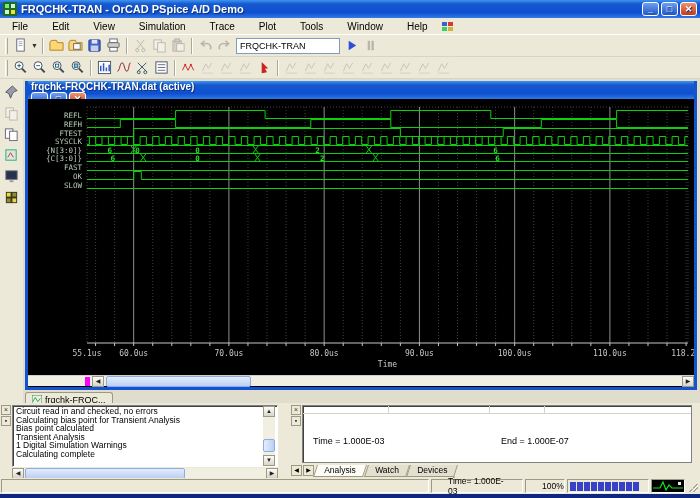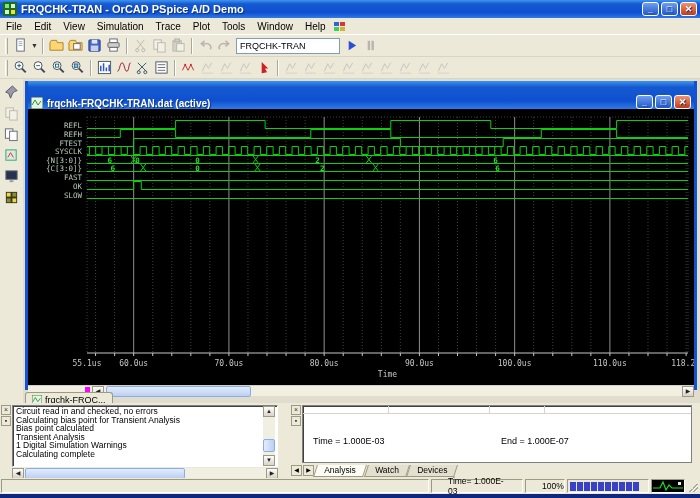--- a/index.html
+++ b/index.html
@@ -16,21 +16,21 @@
   .titlebar .ttext{flex:1;white-space:nowrap;overflow:hidden;}
   .winbtns{display:flex;gap:2px;}
   .wbtn{width:17px;height:14px;border:1px solid #fff;border-radius:3px;color:#fff;
     font-size:9px;line-height:12px;text-align:center;font-weight:bold;
     background:linear-gradient(180deg,#6f9ef0,#2058c8);}
   .wbtn.close{background:linear-gradient(180deg,#f0936f,#c33a18);}
 
   
   .menubar{position:absolute;left:0;top:18px;width:700px;height:17px;background:#ece9d8;
     display:flex;align-items:center;font-size:10px;color:#000;border-bottom:1px solid #fff;}
-  .menubar .mitem{padding:1px 6px;}
+  .menubar .mitem{padding:1px 12px;}
   .modicon{display:inline-grid;grid-template-columns:5px 5px;gap:1px;margin-left:2px;}
   .modicon i{width:5px;height:4px;background:#3a5fd0;display:block;}
   .modicon i:nth-child(2){background:#d03a3a;}
   .modicon i:nth-child(3){background:#3ad05f;}
   .modicon i:nth-child(4){background:#d0b43a;}
 
   
   .toolbar{position:absolute;left:0;width:700px;height:22px;background:#ece9d8;
     display:flex;align-items:center;padding-left:2px;border-bottom:1px solid #d8d4c8;}
   .tb1{top:35px;} .tb2{top:57px;}
@@ -47,23 +47,23 @@
   .sidebar{position:absolute;left:0;top:79px;width:23px;height:324px;background:#ece9d8;
     display:flex;flex-direction:column;align-items:center;padding-top:4px;gap:2px;}
   .sbtn{width:19px;height:19px;display:flex;align-items:center;justify-content:center;border:1px solid transparent;}
   .sbtn svg{width:15px;height:15px;}
   .sbtn.disabled{opacity:.38;filter:grayscale(1);}
 
   
   .mdi{position:absolute;left:23px;top:79px;width:677px;height:324px;background:#e1ddcd;}
   .plotwin{position:absolute;left:2px;top:2px;width:672px;height:309px;
     border:3px solid #1353d2;border-top:none;background:#000;}
-  .ptitle{height:28px;background:linear-gradient(180deg,#3d95f0 0%,#1659cf 22%,#0f4fd0 70%,#2f7be6 100%);
-    display:flex;align-items:flex-end;color:#fff;font-size:10px;font-weight:bold;padding:0 3px;
-    text-shadow:1px 1px 1px #0a2d6e;}
+  .ptitle{height:18px;background:linear-gradient(180deg,#3d95f0 0%,#1659cf 22%,#0f4fd0 70%,#2f7be6 100%);
+    display:flex;align-items:flex-start;color:#fff;font-size:10px;font-weight:bold;padding:0 3px;
+    text-shadow:1px 1px 1px #0a2d6e;flex-direction:column;}
   .ptitle .ticon{width:12px;height:12px;margin-right:4px;}
   .ptitle .ttext{flex:1;}
   .pclient{position:relative;width:572px;height:276px;background:#000;}
   .pclient svg{position:absolute;left:0;top:0;}
 
   
   .pscroll{position:relative;width:666px;height:11px;background:#f1efe2;border-top:1px solid #d4d0c8;}
   .pmark{position:absolute;left:57px;top:1px;width:5px;height:9px;background:#ff00ff;}
   .sarrow{position:absolute;top:0;width:12px;height:11px;background:linear-gradient(180deg,#fdfdfb,#d9d4c8);
     border:1px solid #9d9a84;font-size:6px;line-height:9px;text-align:center;color:#222;}

